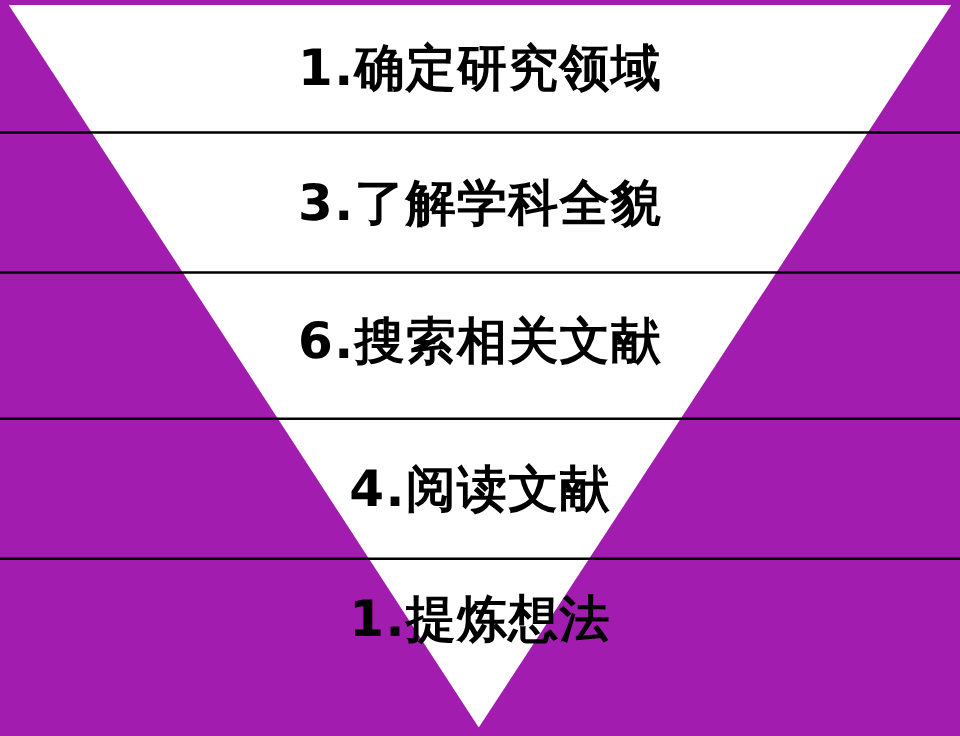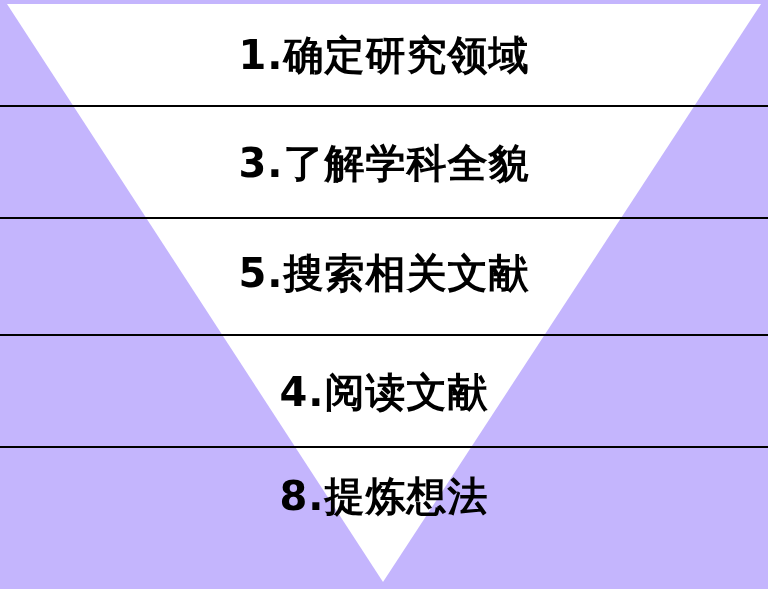--- a/index.html
+++ b/index.html
@@ -4,21 +4,21 @@
 <style>
   html, body {
     margin: 0;
     padding: 0;
     background: #000000;
   }
   .stage {
     position: relative;
     width: 768px;
     height: 589px;
-    background: #c4b5fd;
+    background: #a21caf;
     overflow: hidden;
     font-family: "DejaVu Sans", "Liberation Sans", sans-serif;
   }
   .funnel-shape {
     position: absolute;
     left: 0; top: 0;
     width: 768px;
     height: 589px;
     background: #ffffff;
     -webkit-clip-path: polygon(7px 4px, 761px 4px, 383px 582px);
@@ -62,19 +62,19 @@
 
   <div class="divider divider-1"></div>
   <div class="divider divider-2"></div>
   <div class="divider divider-3"></div>
   <div class="divider divider-4"></div>
 
   <div class="level-label level-1">1.确定研究领域</div>
 
   <div class="level-label level-2">3.了解学科全貌</div>
 
-  <div class="level-label level-3">5.搜索相关文献</div>
+  <div class="level-label level-3">6.搜索相关文献</div>
 
   <div class="level-label level-4">4.阅读文献</div>
 
-  <div class="level-label level-5">8.提炼想法</div>
+  <div class="level-label level-5">1.提炼想法</div>
 
 </div>
 
 </body></html>

